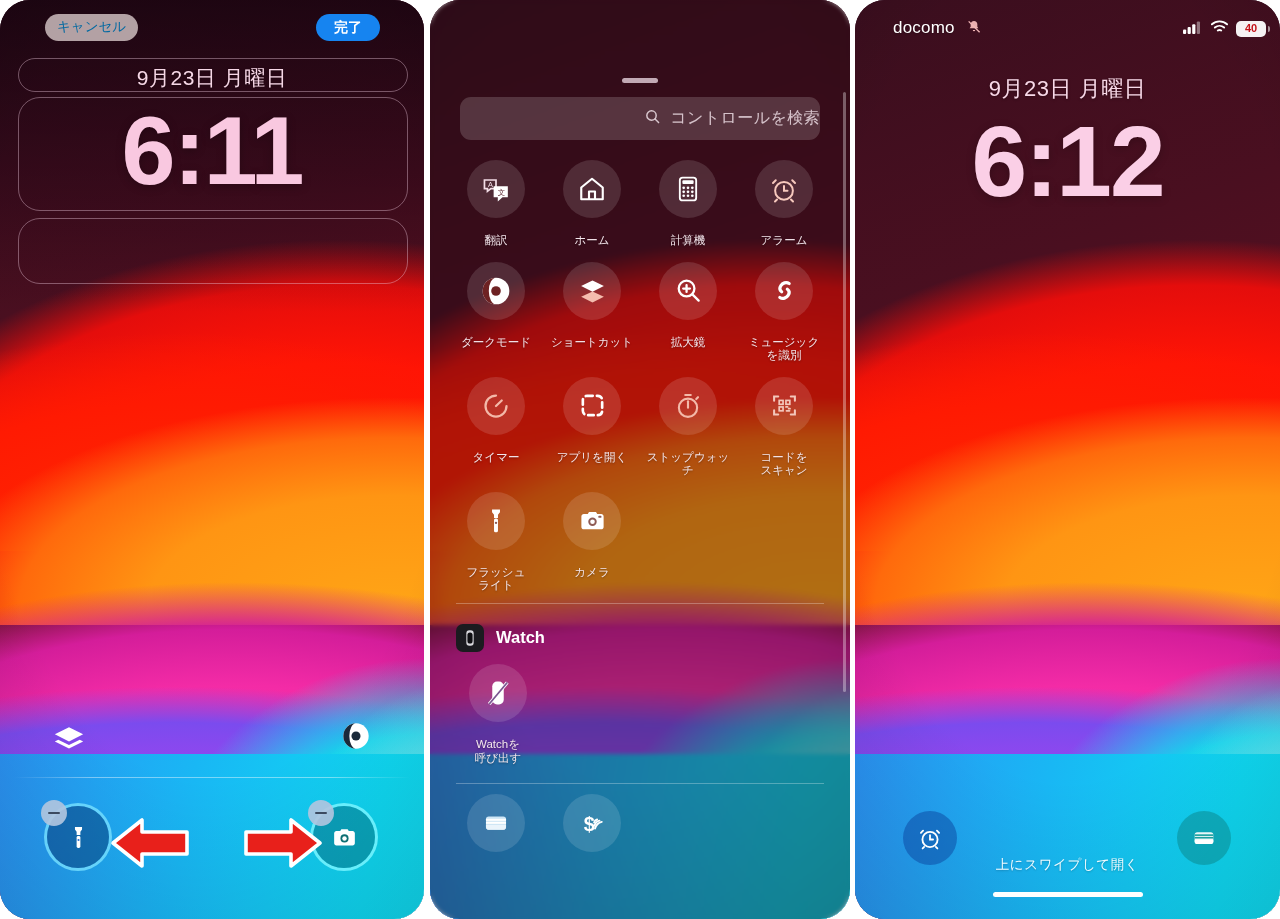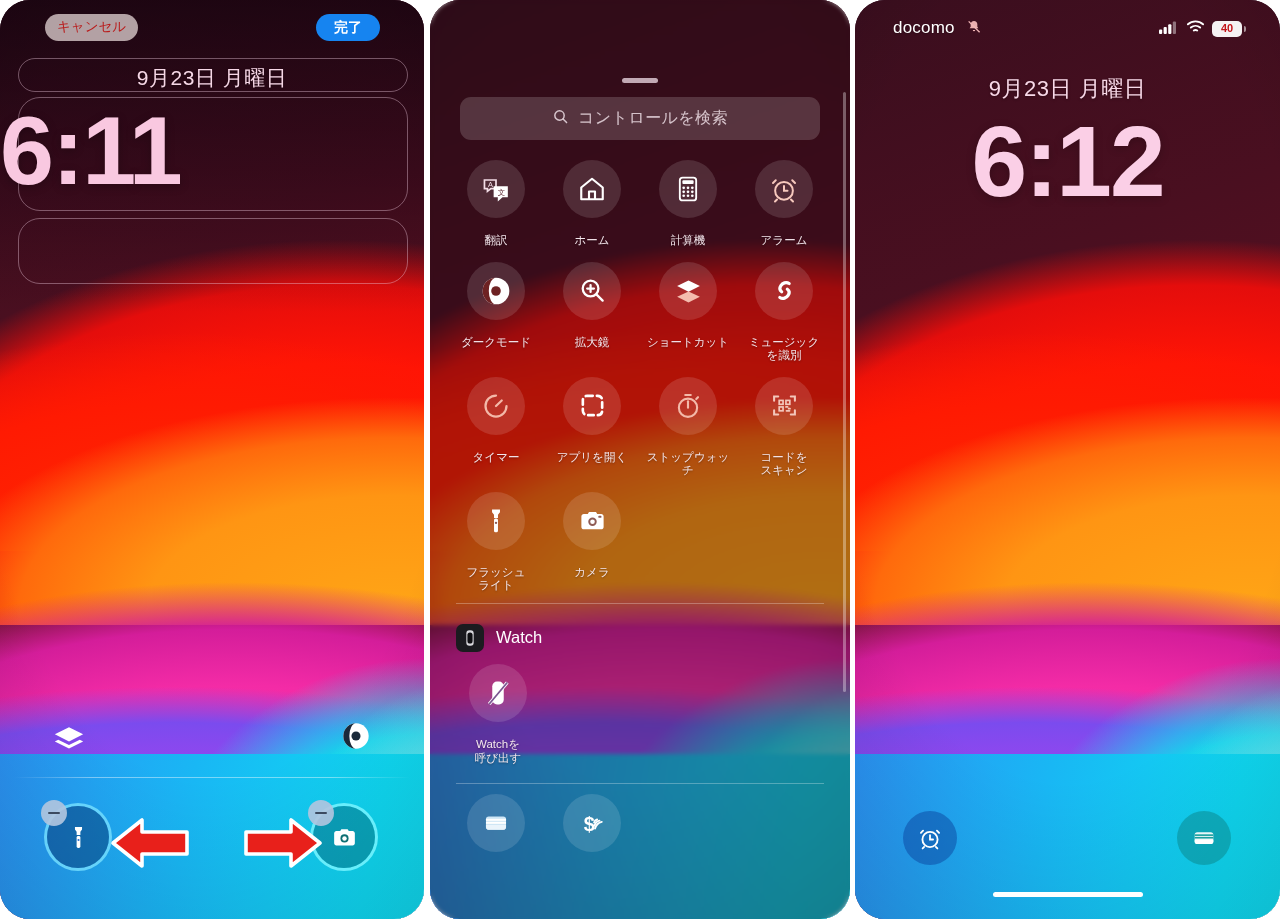--- a/index.html
+++ b/index.html
@@ -35,33 +35,33 @@
          background:radial-gradient(ellipse 60% 70% at 70% 70%, rgba(220,255,252,.95) 0%, rgba(140,240,245,.6) 40%, rgba(60,225,240,0) 66%);}
   .w-cyanbot{left:-10%;top:82%;width:130%;height:30%;
          background:linear-gradient(100deg,#2f8cf6 0%,#19b7f4 40%,#0fd8f2 72%,#13e0ef 100%);}
   .w-vig{inset:0;background:radial-gradient(ellipse 110% 90% at 50% 40%, rgba(0,0,0,0) 50%, rgba(0,0,0,.22) 100%);}
 
   
   .dimmed .w-topdim{left:0;top:0;width:100%;height:34%;background:linear-gradient(180deg,rgba(10,0,10,.62) 0%,rgba(20,0,15,.30) 60%,rgba(0,0,0,0) 100%);}
 
   
   .edit-top{position:absolute;top:14px;left:0;width:100%;height:34px;}
-  .btn-cancel{position:absolute;left:45px;top:0;background:rgba(220,205,205,.78);color:#b91c1c;
+  .btn-cancel{position:absolute;left:45px;top:0;background:rgba(220,205,205,.78);color:#0369a1;
       font-size:13.5px;border-radius:15px;padding:6px 12px 7px;line-height:1;font-weight:400;}
   .btn-done{position:absolute;right:44px;top:0;background:#1684f0;color:#fff;
       font-size:14px;border-radius:15px;padding:6px 18px 7px;line-height:1;font-weight:600;}
 
   .wgt-frame{position:absolute;border:1.3px solid rgba(240,205,225,.40);border-radius:16px;}
   #w-date{left:18px;top:58px;width:388px;height:32px;border-radius:17px;}
   #w-clock{left:18px;top:97px;width:388px;height:112px;border-radius:22px;}
   #w-below{left:18px;top:218px;width:388px;height:64px;border-radius:22px;}
 
   .lbl-date{position:absolute;left:0;right:0;top:64px;text-align:center;color:#f6d7e6;
       font-size:21px;letter-spacing:.5px;text-shadow:0 1px 3px rgba(0,0,0,.35);}
-  .lbl-clock{position:absolute;left:0;right:0;top:95px;color:#f9c8e0;
+  .lbl-clock{position:absolute;left:0;right:0;top:95px;text-align:center;color:#f9c8e0;
       font-size:97px;font-weight:600;letter-spacing:-2px;line-height:1.15;
       text-shadow:0 2px 10px rgba(0,0,0,.25);}
 
   .qa-layers{position:absolute;left:52px;top:723px;width:34px;height:34px;}
   .qa-dark{position:absolute;right:52px;top:720px;width:32px;height:32px;}
 
   .divider1{position:absolute;left:14px;right:14px;top:777px;height:1px;
      background:linear-gradient(90deg,rgba(255,255,255,0) 0%,rgba(255,255,255,.42) 20%,rgba(255,255,255,.42) 80%,rgba(255,255,255,0) 100%);}
 
   .qslot{position:absolute;width:62px;height:62px;border-radius:50%;
@@ -77,44 +77,44 @@
   .arrow{position:absolute;top:814px;}
   #arrow-left{left:108px;}
   #arrow-right{left:240px;}
 
   
   .sheet{position:absolute;left:0;top:0;width:100%;height:100%;}
   .sheet-tint{position:absolute;inset:0;background:rgba(25,8,15,.34);backdrop-filter:blur(2px);}
   .grabber{position:absolute;left:50%;transform:translateX(-50%);top:78px;width:36px;height:5px;
       border-radius:3px;background:rgba(235,215,225,.78);}
   .searchbar{position:absolute;left:30px;right:30px;top:97px;height:43px;border-radius:11px;
-      background:rgba(255,255,255,.17);display:flex;align-items:center;justify-content:center;gap:9px;}
+      background:rgba(255,255,255,.17);display:flex;align-items:center;justify-content:flex-end;gap:9px;}
   .searchbar .ph{color:rgba(245,230,238,.80);font-size:16px;letter-spacing:.4px;}
 
   .grid{position:absolute;left:18px;right:18px;top:160px;}
   .grow{display:flex;}
   .gcell{width:100px;display:flex;flex-direction:column;align-items:center;}
   .gicon{width:58px;height:58px;border-radius:50%;background:rgba(255,255,255,.13);
       display:flex;align-items:center;justify-content:center;}
   .glabel{margin-top:16px;color:#f4e6ec;font-size:11.5px;line-height:1.18;text-align:center;width:86px;
       text-shadow:0 1px 2px rgba(0,0,0,.35);}
 
   .sec-div{height:1px;background:rgba(255,255,255,.28);margin:10px 8px 0;}
   .sec-head{display:flex;align-items:center;gap:12px;padding:20px 8px 2px;}
   .appicon{width:28px;height:28px;border-radius:7px;display:flex;align-items:center;justify-content:center;}
-  .sec-title{color:#fff;font-size:16.5px;font-weight:400;}
+  .sec-title{color:#fff;font-size:16.5px;font-weight:700;}
 
   .scrollbar{position:absolute;right:4px;top:92px;width:3px;height:600px;border-radius:2px;
       background:rgba(255,255,255,.34);}
 
   
   .statusbar{position:absolute;left:0;top:0;width:100%;height:52px;}
   .carrier{position:absolute;left:38px;top:18px;color:#fff;font-size:17px;letter-spacing:.2px;
       text-shadow:0 1px 2px rgba(0,0,0,.3);text-align:center;}
-  .sb-right{position:absolute;right:38px;top:19px;display:flex;align-items:center;gap:7px;}
+  .sb-right{position:absolute;right:14px;top:19px;display:flex;align-items:center;gap:7px;}
   .battery{position:relative;width:30px;height:16px;border-radius:5px;background:rgba(255,255,255,.95);
       display:flex;align-items:center;justify-content:center;}
   .battery span{color:#c3141a;font-size:11px;font-weight:700;line-height:1;}
   .battery::after{content:"";position:absolute;right:-4px;top:5px;width:2px;height:6px;border-radius:0 2px 2px 0;
       background:rgba(255,255,255,.55);}
   .lbl-date3{position:absolute;left:0;right:0;top:74px;text-align:center;color:#f8d9e8;font-size:22px;
       letter-spacing:.5px;text-shadow:0 1px 3px rgba(0,0,0,.3);}
   .lbl-clock3{position:absolute;left:0;right:0;top:104px;text-align:center;color:#fbcfe6;
       font-size:100px;font-weight:600;letter-spacing:-2px;line-height:1.15;text-shadow:0 2px 10px rgba(0,0,0,.22);}
   .lockbtn{position:absolute;top:811px;width:54px;height:54px;border-radius:50%;
@@ -295,36 +295,36 @@
               <svg viewBox="0 0 24 24" width="32" height="32">
                 <circle cx="12" cy="12" r="10" fill="#fff"></circle>
                 <path d="M12 2a10 10 0 0 0 0 20 5.4 10 0 0 1 0-20z" fill="#6e2223"></path>
                 <circle cx="12" cy="12" r="3.6" fill="#6e2223"></circle>
               </svg>
             </div>
             <div class="glabel">ダークモード</div>
           </div>
           <div class="gcell">
             <div class="gicon">
+              <svg viewBox="0 0 24 24" width="31" height="31">
+                <path d="M12 12.8 3.2 16.8 12 21.2l8.8-4.4L12 12.8z" fill="#f4bcae"></path>
+                <path d="M12 4.2 3.2 8.6 12 13l8.8-4.4L12 4.2z" fill="#fff"></path>
+              </svg>
+            </div>
+            <div class="glabel">ショートカット</div>
+          </div>
+          <div class="gcell">
+            <div class="gicon">
               <svg viewBox="0 0 24 24" width="29" height="29" fill="none" stroke="#fff" stroke-width="1.9" stroke-linecap="round">
                 <circle cx="10.4" cy="10.4" r="6.5"></circle>
                   <path d="M15.2 15.2 20.4 20.4"></path>
                 <path d="M10.4 7.6v5.6M7.6 10.4h5.6"></path>
               </svg>
             </div>
             <div class="glabel">拡大鏡</div>
-          </div>
-          <div class="gcell">
-            <div class="gicon">
-              <svg viewBox="0 0 24 24" width="31" height="31">
-                <path d="M12 12.8 3.2 16.8 12 21.2l8.8-4.4L12 12.8z" fill="#f4bcae"></path>
-                <path d="M12 4.2 3.2 8.6 12 13l8.8-4.4L12 4.2z" fill="#fff"></path>
-              </svg>
-            </div>
-            <div class="glabel">ショートカット</div>
           </div>
           <div class="gcell">
             <div class="gicon">
               <svg viewBox="0 0 24 24" width="31" height="31" fill="none" stroke="#fff" stroke-width="2.5" stroke-linecap="round">
                 <path d="M15.6 6.6c-2.4-1.6-5.1-.3-6.4 1.7-1.3 2-1 3.6.6 4.7"></path>
                 <path d="M8.4 17.4c2.4 1.6 5.1.3 6.4-1.7 1.3-2 1-3.6-.6-4.7"></path>
               </svg>
             </div>
             <div class="glabel" style="white-space:pre-line">ミュージック
 を識別</div>
@@ -526,16 +526,17 @@
     </div>
     <div class="lockbtn" id="lk-wallet">
       <svg viewBox="0 0 24 24" width="26" height="26">
         <rect x="3.4" y="6.6" width="17.2" height="11" rx="2.4" fill="#fff" opacity=".9"></rect>
         <rect x="3.4" y="8.6" width="17.2" height="1.5" fill="#1aa0a0"></rect>
         <rect x="3.4" y="11" width="17.2" height="1.5" fill="#1aa0a0"></rect>
         <path d="M3.4 13.6h17.2v1.6c0 1.3-1.1 2.4-2.4 2.4H5.8c-1.3 0-2.4-1.1-2.4-2.4z" fill="#fff"></path>
       </svg>
     </div>
 
+    <div class="swipe-text">上にスワイプして開く</div>
     <div class="home-ind"></div>
   </div>
 
 </div>
 
 </body></html>

